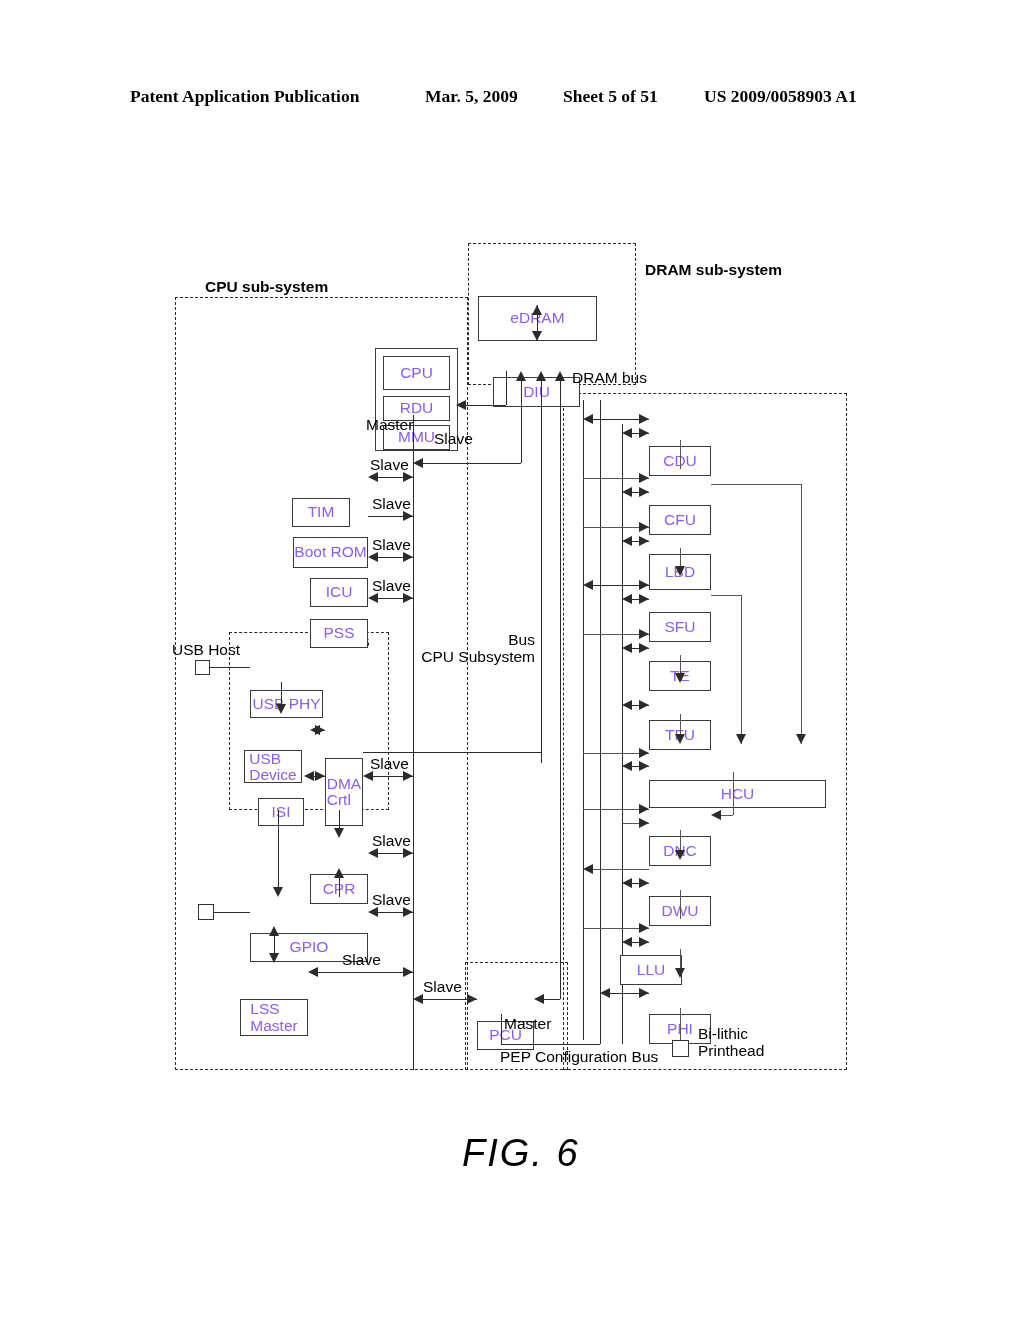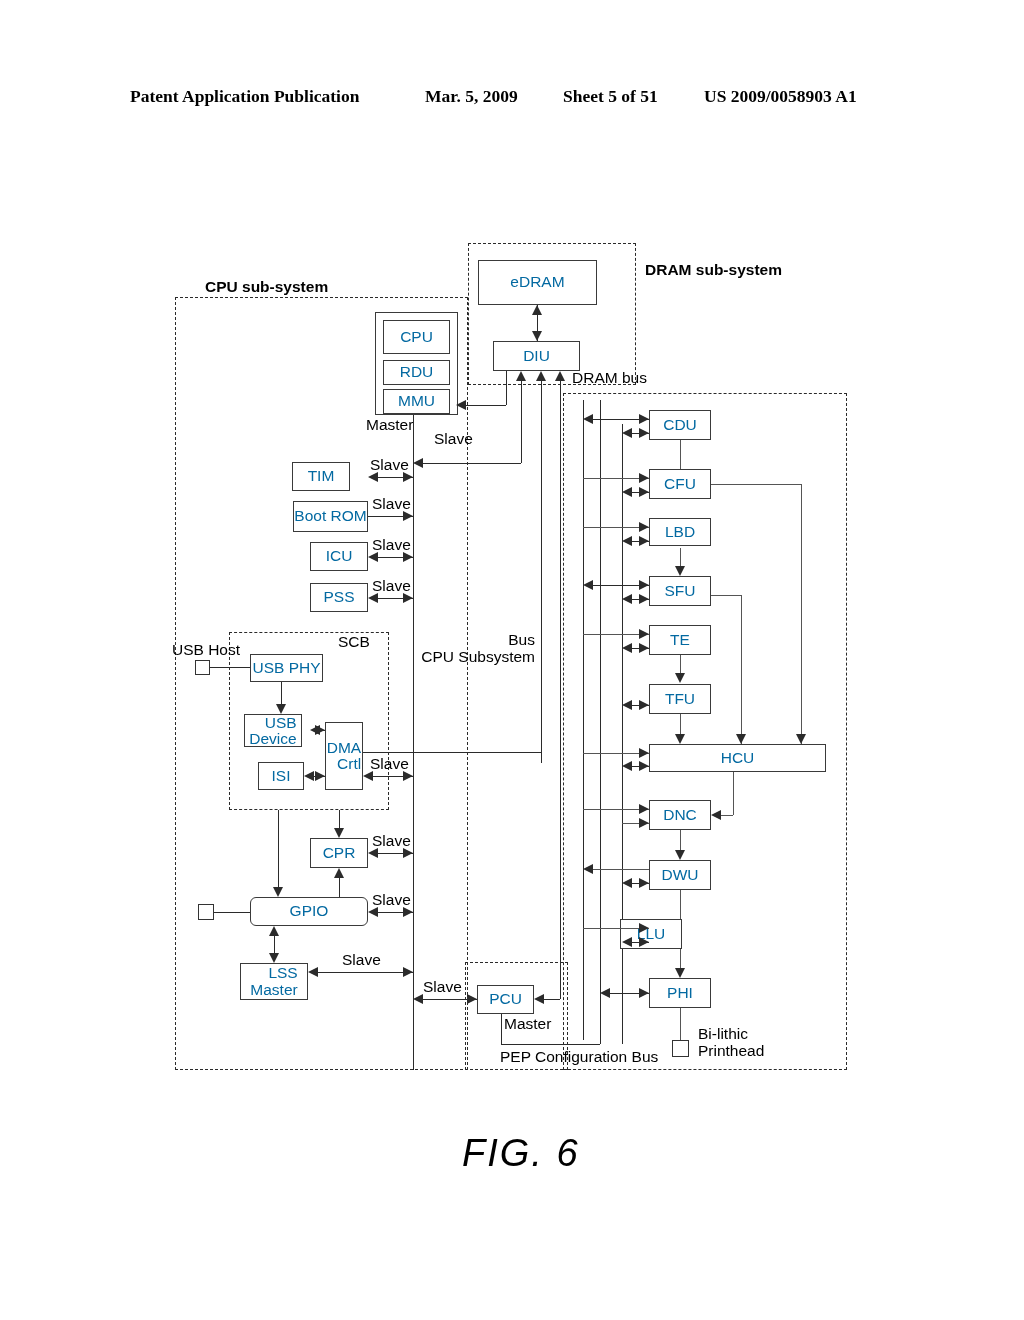--- a/index.html
+++ b/index.html
@@ -17,22 +17,22 @@
   #hdr .h4{left:704px;top:0;}
 
   
   #figcap{position:absolute;left:462px;top:1132px;font-size:38px;
           font-style:italic;font-family:"Liberation Sans",sans-serif;
           letter-spacing:2px;white-space:nowrap;}
 
   
   .box{position:absolute;border:1.6px solid #3a3a3a;background:#fff;
        box-sizing:border-box;display:flex;align-items:center;
-       justify-content:center;text-align:right;font-size:15.5px;
-       line-height:1.05;color:#0369a1;}
+       justify-content:center;text-align:left;font-size:15.5px;
+       line-height:1.05;color:#8b5cf6;margin-top:36px;}
   .box.thin{border-width:1.3px;}
   .dash{position:absolute;box-sizing:border-box;
         border:1.7px dashed #2a2a2a;background:transparent;}
   .dash2{position:absolute;box-sizing:border-box;
          border:1.5px dashed #2a2a2a;background:transparent;}
   .lbl{position:absolute;font-size:15.5px;white-space:nowrap;color:#000;}
   .lbl.b{font-weight:bold;font-size:15.5px;}
   .lbl.ml{white-space:normal;line-height:1.12;}
   .port{position:absolute;border:1.5px solid #333;background:#fff;
         box-sizing:border-box;}
@@ -163,21 +163,21 @@
   <div class="ar ar-r" style="left:315px;top:770.5px;"></div>
 
   <div class="h" style="left:367px;top:776px;width:46px;"></div>
   <div class="ar ar-l" style="left:363px;top:770.5px;"></div>
   <div class="ar ar-r" style="left:403px;top:770.5px;"></div>
   <div class="lbl" style="left:370px;top:755px;">Slave</div>
 
   <div class="h" style="left:363px;top:752px;width:178px;"></div>
 
   <div class="box" style="left:310px;top:838px;width:58px;height:30px;">CPR</div>
-  <div class="box" style="left:250px;top:897px;width:118px;height:29px;border-radius:6px;">GPIO</div>
+  <div class="box" style="left:250px;top:897px;width:118px;height:29px;">GPIO</div>
   <div class="box" style="left:240px;top:963px;width:68px;height:37px;line-height:1.05;">
     <span>LSS<br>Master</span>
   </div>
 
   <div class="v" style="left:339px;top:810px;height:18px;"></div>
   <div class="ar ar-d" style="left:333.5px;top:828px;"></div>
 
   <div class="v" style="left:278px;top:810px;height:77px;"></div>
   <div class="ar ar-d" style="left:272.5px;top:887px;"></div>
 
@@ -220,21 +220,21 @@
 
   <div class="h" style="left:538px;top:999px;width:22px;"></div>
   <div class="v" style="left:560px;top:963px;height:36px;"></div>
   <div class="ar ar-l" style="left:534px;top:993.5px;"></div>
 
   <div class="v" style="left:583px;top:400px;height:640px;"></div>
   <div class="v" style="left:622px;top:424px;height:620px;"></div>
 
   <div class="box" style="left:649px;top:410px;width:62px;height:30px;">CDU</div>
   <div class="box" style="left:649px;top:469px;width:62px;height:30px;">CFU</div>
-  <div class="box" style="left:649px;top:518px;width:62px;height:28px;">LBD</div>
+  <div class="box" style="left:649px;top:518px;width:62px;height:36px;">LBD</div>
   <div class="box" style="left:649px;top:576px;width:62px;height:30px;">SFU</div>
   <div class="box" style="left:649px;top:625px;width:62px;height:30px;">TE</div>
   <div class="box" style="left:649px;top:684px;width:62px;height:30px;">TFU</div>
   <div class="box" style="left:649px;top:744px;width:177px;height:28px;">HCU</div>
   <div class="box" style="left:649px;top:800px;width:62px;height:30px;">DNC</div>
   <div class="box" style="left:649px;top:860px;width:62px;height:30px;">DWU</div>
   <div class="box" style="left:620px;top:919px;width:62px;height:30px;">LLU</div>
   <div class="box" style="left:649px;top:978px;width:62px;height:30px;">PHI</div>
 
   <div class="h" style="left:587px;top:419px;width:62px;"></div>

